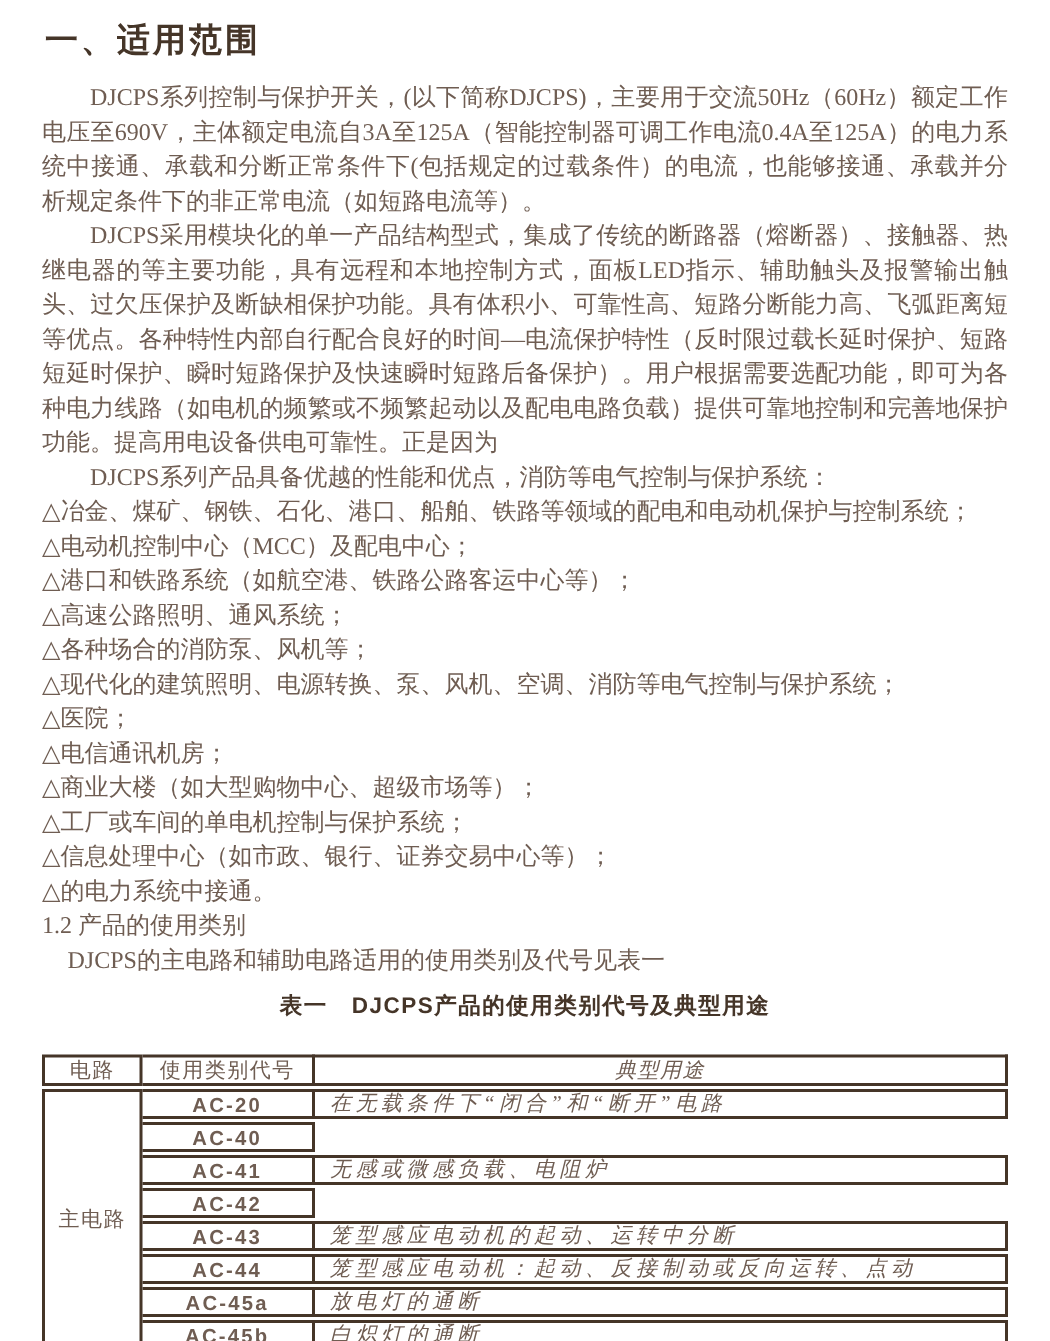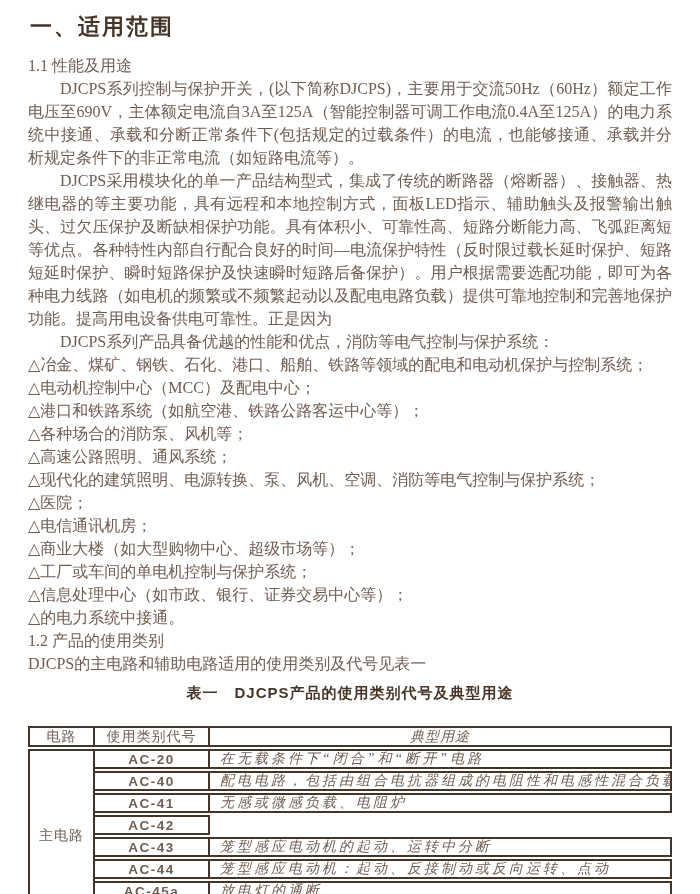--- a/index.html
+++ b/index.html
@@ -35,21 +35,21 @@
     line-height: 23px;
     text-align: justify;
   }
   h2.sub-heading {
     font-size: 16px;
     font-weight: normal;
     color: var(--text-color);
     line-height: 23px;
   }
   p.para { text-indent: 2em; }
-  p.noindent { text-indent: 0; }
+  p.noindent { text-indent: 0; margin-left: 17px; }
   .app-list div { line-height: 23px; }
   .table-caption {
     font-family: "Liberation Sans", "DejaVu Sans", sans-serif;
     font-size: 15px;
     font-weight: bold;
     color: var(--heading-color);
     text-align: center;
     margin-top: 9px;
     margin-bottom: 23px;
     letter-spacing: 1px;
@@ -93,32 +93,31 @@
   }
 </style>
 </head>
 <body>
 
 <div class="page">
 
   <h1 class="section-title">一、适用范围</h1>
 
   <div class="doc-body">
-    <h2 class="sub-heading">1.1 性能及用途</h2>
 
     <p class="para">DJCPS系列控制与保护开关，(以下简称DJCPS)，主要用于交流50Hz（60Hz）额定工作电压至690V，主体额定电流自3A至125A（智能控制器可调工作电流0.4A至125A）的电力系统中接通、承载和分断正常条件下(包括规定的过载条件）的电流，也能够接通、承载并分析规定条件下的非正常电流（如短路电流等）。</p>
     <p class="para">DJCPS采用模块化的单一产品结构型式，集成了传统的断路器（熔断器）、接触器、热继电器的等主要功能，具有远程和本地控制方式，面板LED指示、辅助触头及报警输出触头、过欠压保护及断缺相保护功能。具有体积小、可靠性高、短路分断能力高、飞弧距离短等优点。各种特性内部自行配合良好的时间—电流保护特性（反时限过载长延时保护、短路短延时保护、瞬时短路保护及快速瞬时短路后备保护）。用户根据需要选配功能，即可为各种电力线路（如电机的频繁或不频繁起动以及配电电路负载）提供可靠地控制和完善地保护功能。提高用电设备供电可靠性。正是因为</p>
     <p class="para">DJCPS系列产品具备优越的性能和优点，消防等电气控制与保护系统：</p>
 
     <div class="app-list">
       <div>△冶金、煤矿、钢铁、石化、港口、船舶、铁路等领域的配电和电动机保护与控制系统；</div>
       <div>△电动机控制中心（MCC）及配电中心；</div>
       <div>△港口和铁路系统（如航空港、铁路公路客运中心等）；</div>
+      <div>△高速公路照明、通风系统；</div>
       <div>△各种场合的消防泵、风机等；</div>
-      <div>△高速公路照明、通风系统；</div>
       <div>△现代化的建筑照明、电源转换、泵、风机、空调、消防等电气控制与保护系统；</div>
       <div>△医院；</div>
       <div>△电信通讯机房；</div>
       <div>△商业大楼（如大型购物中心、超级市场等）；</div>
       <div>△工厂或车间的单电机控制与保护系统；</div>
       <div>△信息处理中心（如市政、银行、证券交易中心等）；</div>
       <div>△的电力系统中接通。</div>
     </div>
 
     <h2 class="sub-heading">1.2 产品的使用类别</h2>
@@ -131,21 +130,20 @@
     <div class="cell header-cell">电路</div>
     <div class="cell header-cell col2">使用类别代号</div>
     <div class="cell header-cell col3">典型用途</div>
 
     <div class="cell main-circuit-cell">主电路</div>
 
     <div class="cell code col2">AC-20</div>
     <div class="cell use col3">在无载条件下“闭合”和“断开”电路</div>
 
     <div class="cell code col2">AC-40</div>
-    <div class="cell use col3">配电电路，包括由组合电抗器组成的电阻性和电感性混合负载</div>
 
     <div class="cell code col2">AC-41</div>
     <div class="cell use col3">无感或微感负载、电阻炉</div>
 
     <div class="cell code col2">AC-42</div>
 
     <div class="cell code col2">AC-43</div>
     <div class="cell use col3">笼型感应电动机的起动、运转中分断</div>
 
     <div class="cell code col2">AC-44</div>

